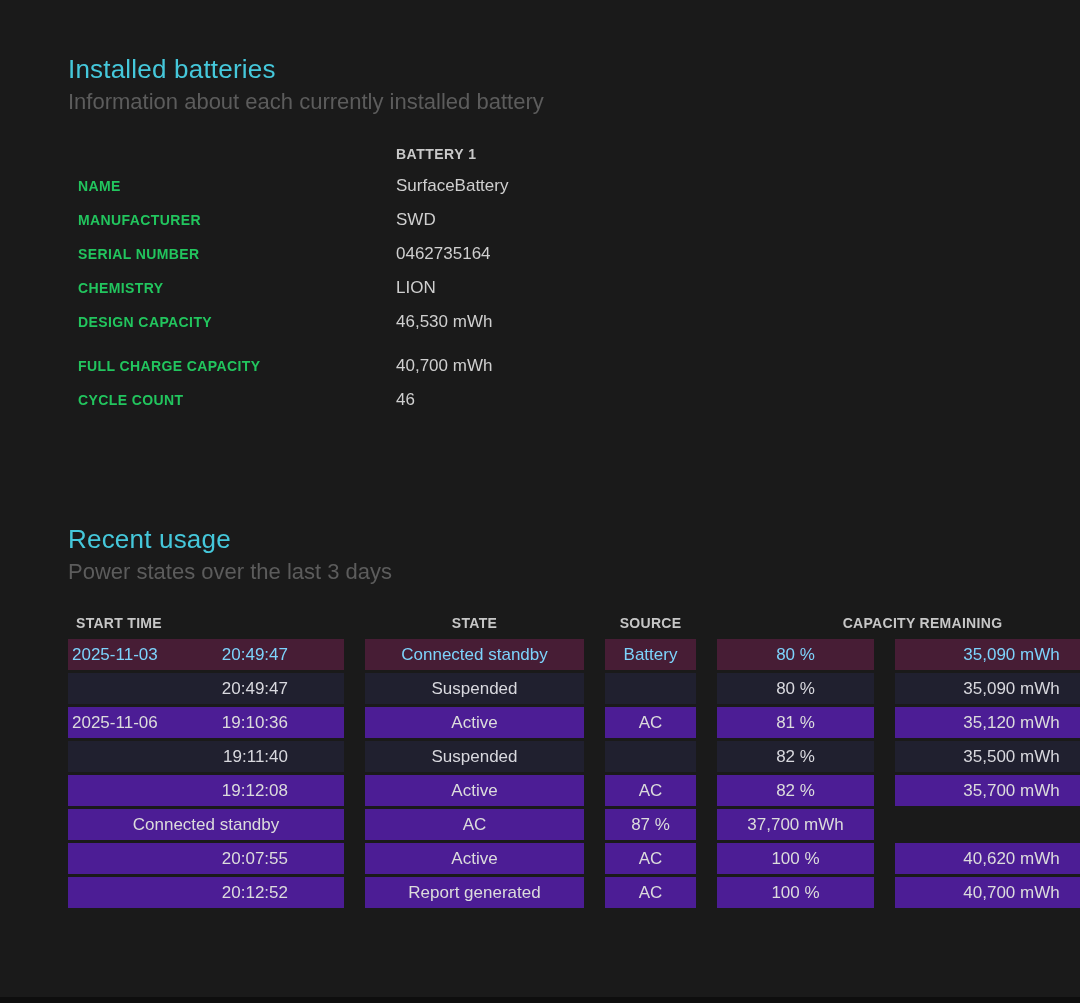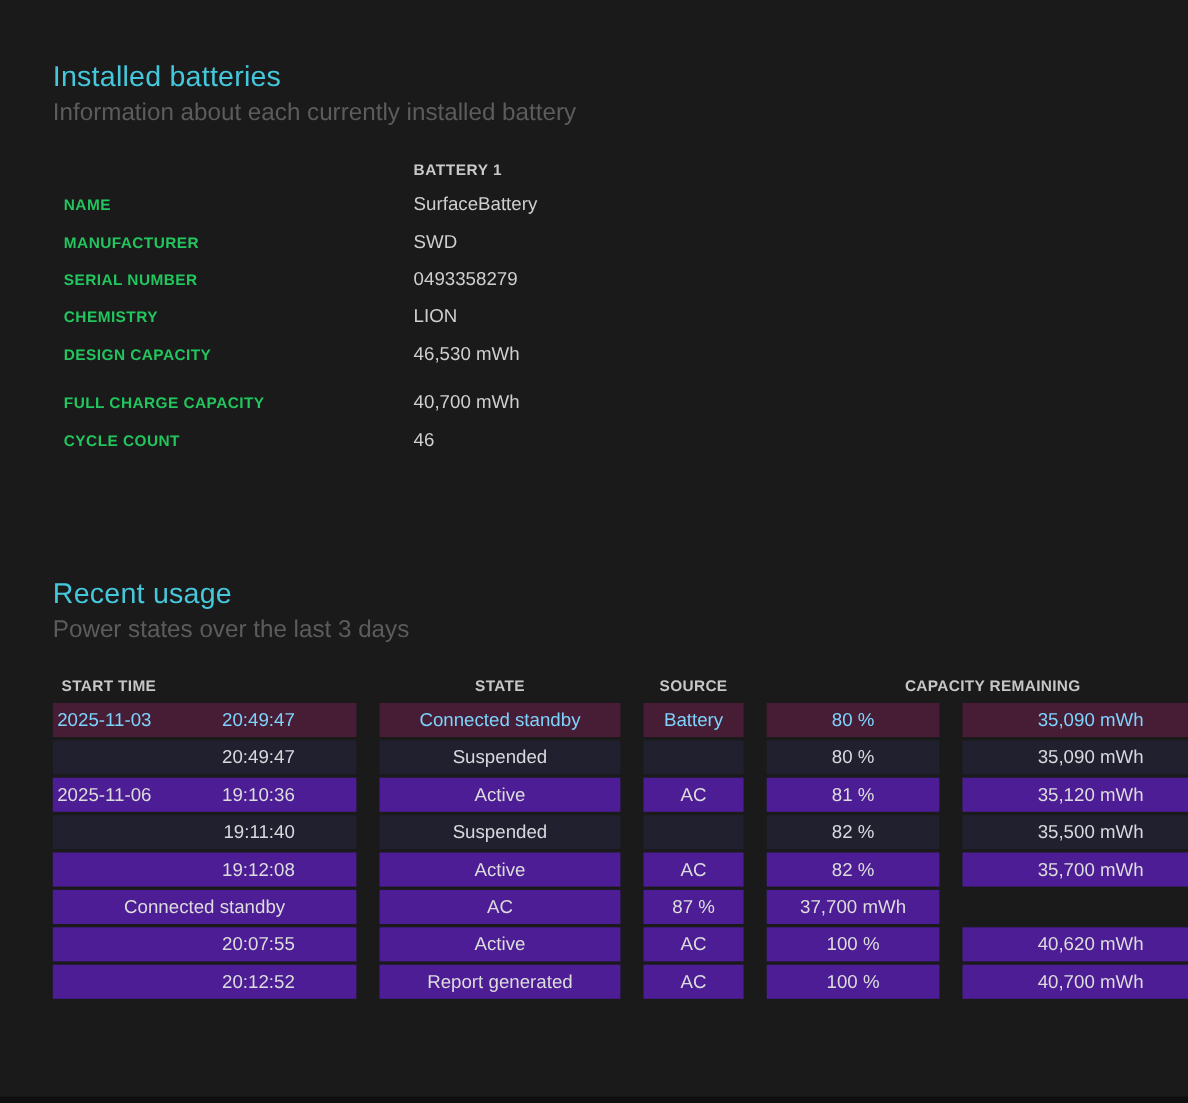--- a/index.html
+++ b/index.html
@@ -4,21 +4,21 @@
 <style>
   html, body { margin: 0; padding: 0; }
   body {
     width: 1080px; height: 1003px;
     background: #1A1A1A;
     font-family: "Liberation Sans", "DejaVu Sans", sans-serif;
     overflow: hidden;
   }
   .page { position: relative; width: 1080px; height: 1003px; background: #1A1A1A; }
 
-  .section { position: absolute; left: 48px; }
+  .section { position: absolute; left: 68px; }
   #installed-section { top: 54px; }
   #usage-section { top: 524px; }
 
   .section-title {
     margin: 0; font-size: 26px; font-weight: 400;
     color: #45C8DB; letter-spacing: 0.2px; line-height: 31px;
   }
   .section-subtitle {
     margin-top: 6px; font-size: 22px; color: #5C5C5C; line-height: 22px;
   }
@@ -82,21 +82,21 @@
           <div class="field-row">
     <span class="field-label">NAME</span>
     <span class="field-value">SurfaceBattery</span>
   </div>
           <div class="field-row">
     <span class="field-label">MANUFACTURER</span>
     <span class="field-value">SWD</span>
   </div>
           <div class="field-row">
     <span class="field-label">SERIAL NUMBER</span>
-    <span class="field-value">0493358279</span>
+    <span class="field-value">0462735164</span>
   </div>
           <div class="field-row">
     <span class="field-label">CHEMISTRY</span>
     <span class="field-value">LION</span>
   </div>
           <div class="field-row">
     <span class="field-label">DESIGN CAPACITY</span>
     <span class="field-value">46,530 mWh</span>
   </div>
           <div class="field-row group-break">

